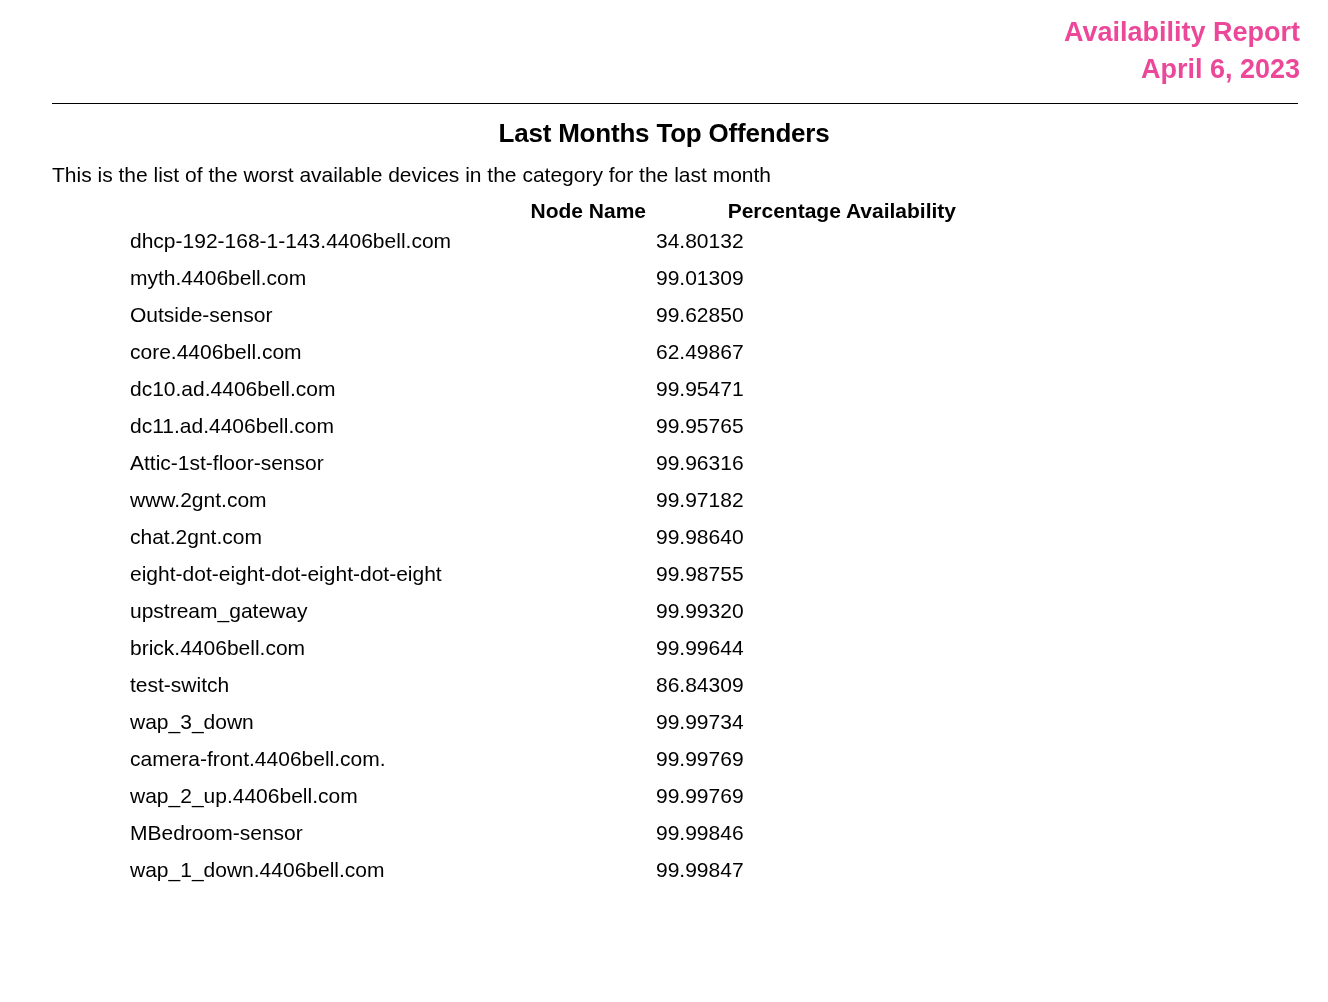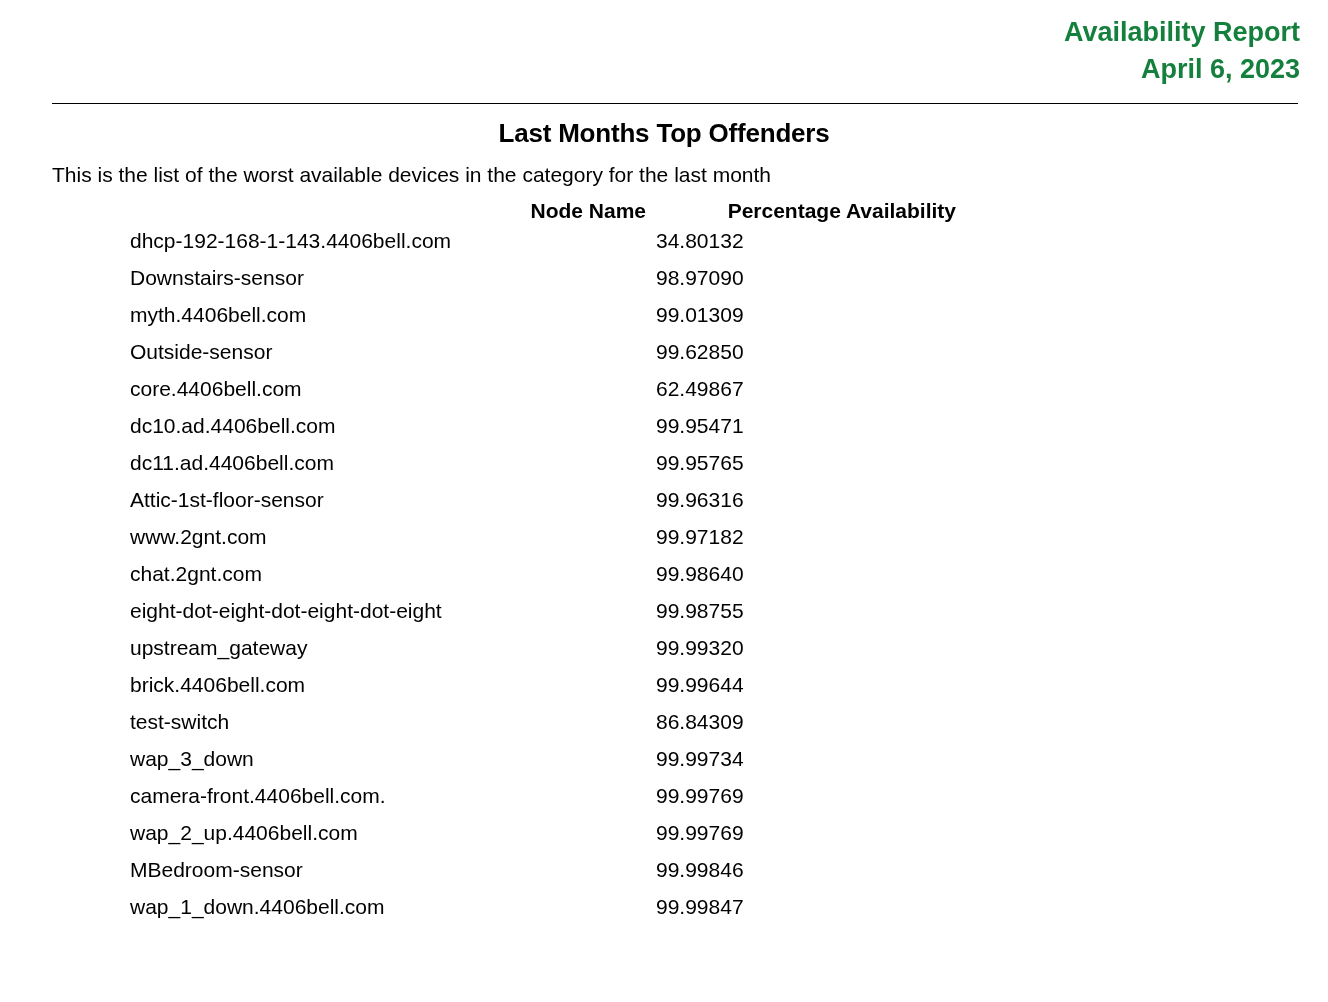--- a/index.html
+++ b/index.html
@@ -17,21 +17,21 @@
   .page {
     position: relative;
     width: 1328px;
     height: 1002px;
     box-sizing: border-box;
     padding: 0;
   }
   .report-header {
     text-align: right;
     padding: 14px 28px 0 8px;
-    color: #15803d;
+    color: #ec4899;
     font-weight: bold;
     font-size: 27px;
     line-height: 1.38;
   }
   .report-header .title {
     display: block;
   }
   .report-header .date {
     display: block;
   }
@@ -103,24 +103,20 @@
           <th class="col-node">Node Name</th>
           <th class="col-pct">Percentage Availability</th>
         </tr>
       </thead>
       <tbody id="offenders-body">
           <tr>
             <td class="col-node">dhcp-192-168-1-143.4406bell.com</td>
             <td class="col-pct">34.80132</td>
           </tr>
           <tr>
-            <td class="col-node">Downstairs-sensor</td>
-            <td class="col-pct">98.97090</td>
-          </tr>
-          <tr>
             <td class="col-node">myth.4406bell.com</td>
             <td class="col-pct">99.01309</td>
           </tr>
           <tr>
             <td class="col-node">Outside-sensor</td>
             <td class="col-pct">99.62850</td>
           </tr>
           <tr>
             <td class="col-node">core.4406bell.com</td>
             <td class="col-pct">62.49867</td>

